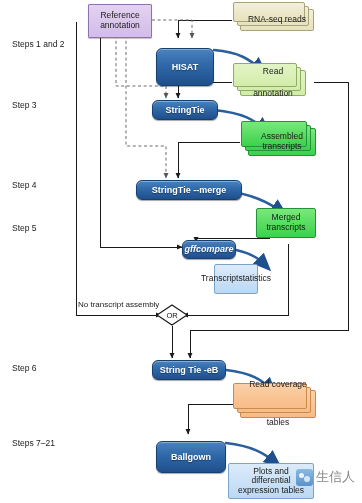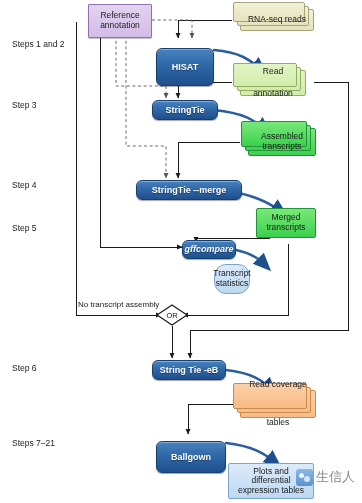--- a/index.html
+++ b/index.html
@@ -164,21 +164,21 @@
 
   <div class="node data brightgreen" style="left:256px;top:208px;width:60px;height:30px;flex-direction:column;">
     <span>Merged</span>
     <span>transcripts</span>
   </div>
 
   <div class="node proc italic" style="left:182px;top:240px;width:54px;height:19px;">
     <span>gffcompare</span>
   </div>
 
-  <div class="node data lightblue" style="left:214px;top:264px;width:36px;height:30px;flex-direction:column;border-radius:12px;">
+  <div class="node data lightblue" style="left:214px;top:264px;width:44px;height:30px;flex-direction:row;">
     <span>Transcript</span>
     <span>statistics</span>
   </div>
 
   <div class="edgelabel" style="left:78px;top:300px;">No transcript assembly</div>
 
   <div class="diamond" style="left:156px;top:304px;">
     <svg class="dshape" viewBox="0 0 32 22" xmlns="http://www.w3.org/2000/svg">
       <polygon points="16,1 31,11 16,21 1,11" fill="#ffffff" stroke="#1a1a1a" stroke-width="1.2"></polygon>
     </svg>

